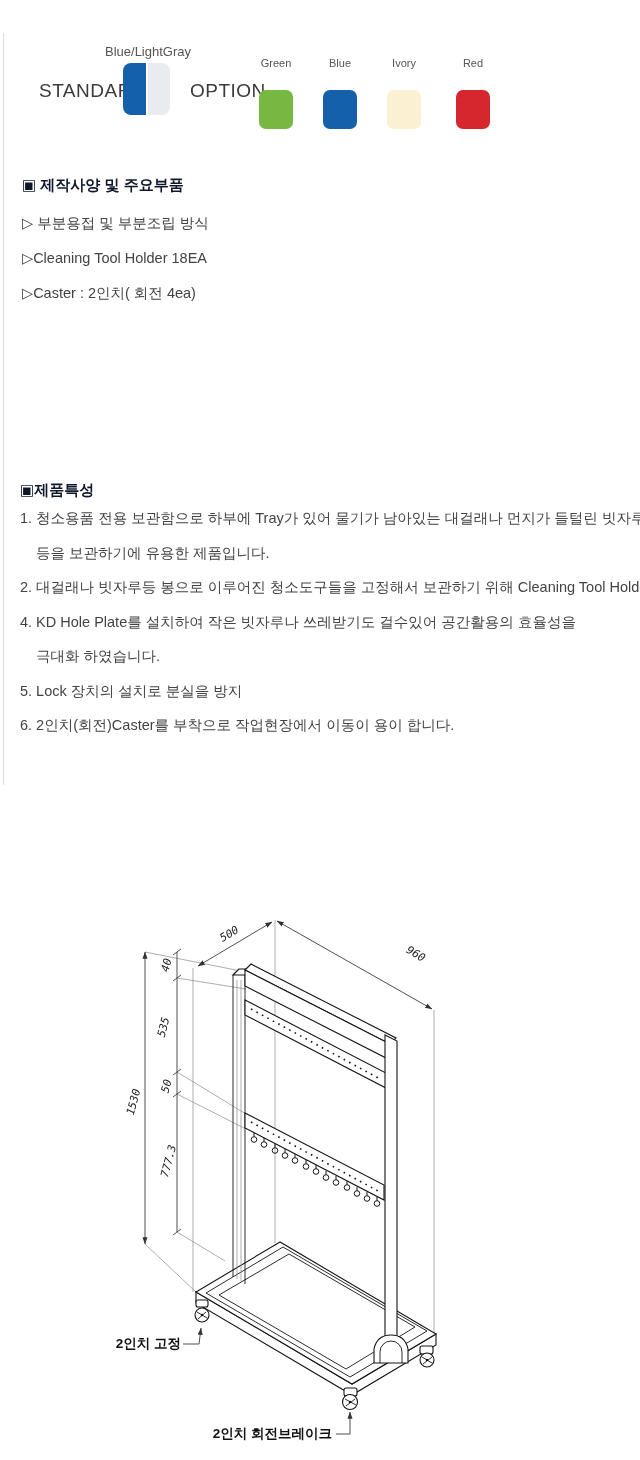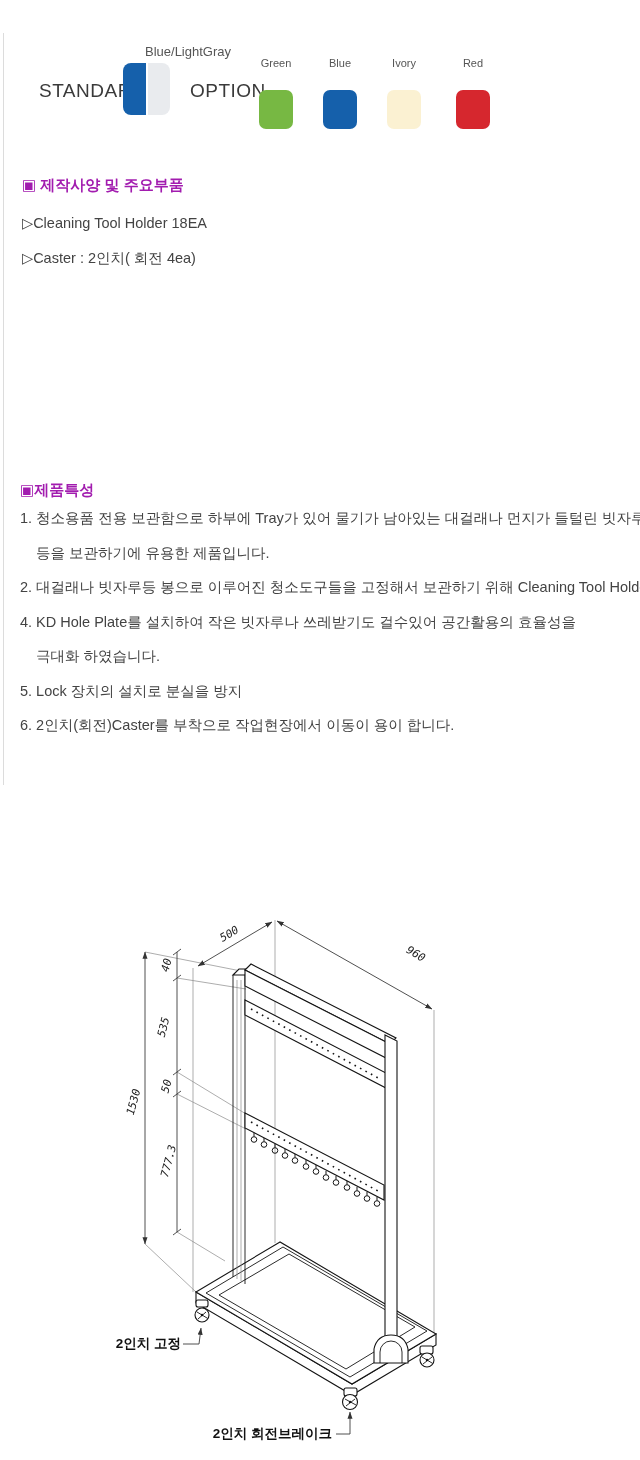--- a/index.html
+++ b/index.html
@@ -2,34 +2,34 @@
 <html><head>
 <meta charset="utf-8">
 <style>
   html,body{margin:0;padding:0;background:#fff;}
   body{width:640px;height:1460px;position:relative;font-family:"Liberation Sans","DejaVu Sans",sans-serif;overflow:hidden;}
   .page{position:absolute;inset:0;background:#fff;}
   .left-rule{position:absolute;left:3px;top:33px;width:1px;height:752px;background:#dcdcdc;}
 
   
   .color-section{position:absolute;top:0;left:0;width:640px;height:160px;}
-  .caption-standard{position:absolute;left:105px;top:44px;width:86px;text-align:center;font-size:13px;color:#555;margin-left:40px;}
+  .caption-standard{position:absolute;left:105px;top:44px;width:86px;text-align:center;font-size:13px;color:#555;}
   .big-label{position:absolute;top:80px;font-size:19px;color:#3a3a3a;letter-spacing:.5px;}
   .label-standard{left:39px;}
   .label-option{left:190px;}
   .swatch-standard{position:absolute;left:123px;top:63px;width:47px;height:52px;border-radius:8px;overflow:hidden;display:flex;gap:2px;background:#fff;}
   .swatch-standard .half{flex:1;}
   .option-item{position:absolute;top:57px;width:34px;text-align:center;}
   .option-name{display:block;font-size:11px;color:#555;margin-bottom:21px;white-space:nowrap;}
   .option-swatch{width:34px;height:39px;border-radius:7px;}
 
   
   .specs{position:absolute;top:176px;left:22px;right:14px;}
   .features{position:absolute;top:481px;left:20px;right:10px;}
-  .sec-title{font-size:15px;font-weight:700;color:#a21caf;margin:0 0 21px 0;}
+  .sec-title{font-size:15px;font-weight:700;color:#0f172a;margin:0 0 21px 0;}
   .features .sec-title{margin-bottom:11px;}
   .specs p,.features p{font-size:14.5px;color:#434343;margin:0 0 20px 0;line-height:15px;white-space:nowrap;}
   .features p{margin-bottom:19.5px;}
   .cont{padding-left:16px;}
   .sub{padding-left:18px;}
 
   
   .drawing{position:absolute;top:885px;left:0;}
   .env{stroke:#8a8a8a;stroke-width:.7;fill:none;}
   .dim{stroke:#3c3c3c;stroke-width:.9;fill:none;}
@@ -67,20 +67,21 @@
       <div class="option-swatch" style="background-color: rgb(251, 241, 210);"></div>
     </div>
     <div class="option-item" style="left:456px">
       <span class="option-name">Red</span>
       <div class="option-swatch" style="background-color: rgb(214, 39, 46);"></div>
     </div>
   </div>
 
   <div class="specs">
     <h3 class="sec-title">▣ 제작사양 및 주요부품</h3>
+    <p>▷ 부분용접 및 부분조립 방식</p>
     <p>▷Cleaning Tool Holder 18EA</p>
     <p>▷Caster : 2인치( 회전 4ea)</p>
   </div>
 
   <div class="features">
     <h3 class="sec-title">▣제품특성</h3>
     <p>1. 청소용품 전용 보관함으로 하부에 Tray가 있어 물기가 남아있는 대걸래나 먼지가 들털린 빗자루</p>
     <p class="cont">등을 보관하기에 유용한 제품입니다.</p>
     <p>2. 대걸래나 빗자루등 봉으로 이루어진 청소도구들을 고정해서 보관하기 위해 Cleaning Tool Holder가</p>
     <p>4. KD Hole Plate를 설치하여 작은 빗자루나 쓰레받기도 걸수있어 공간활용의 효율성을</p>

